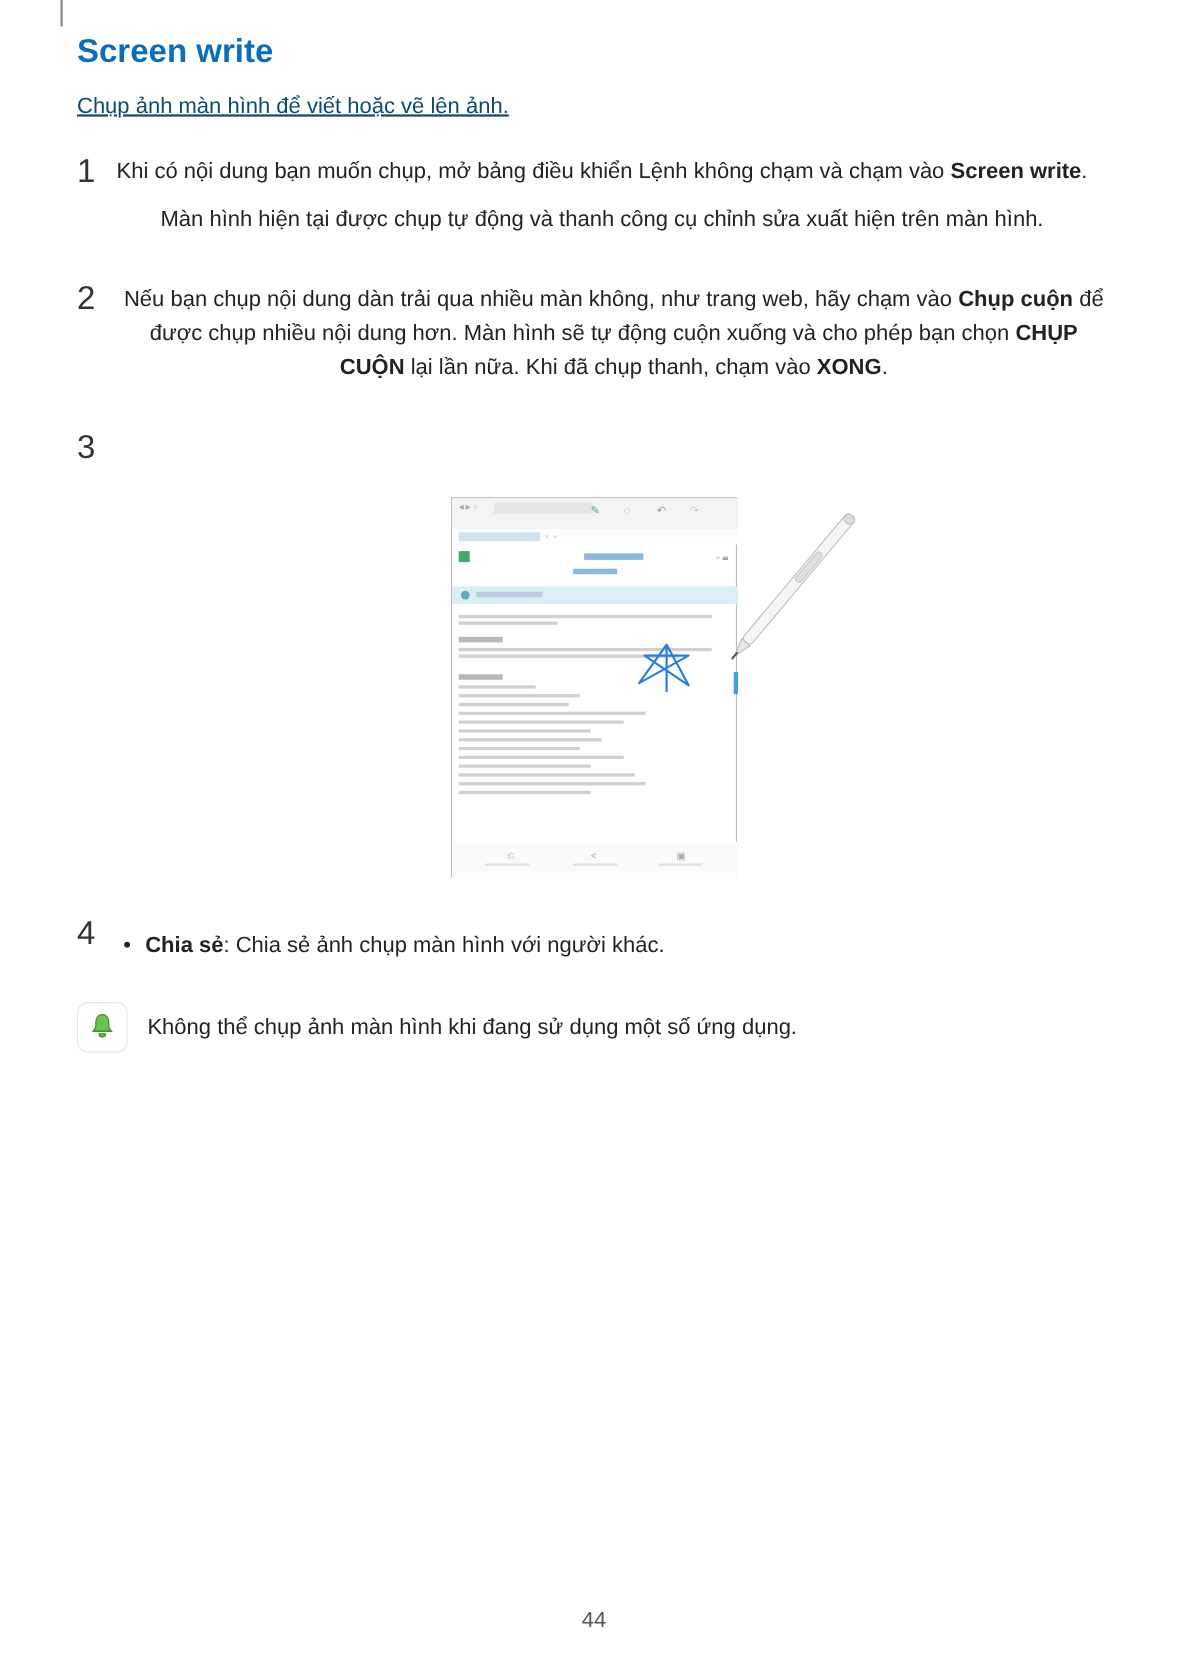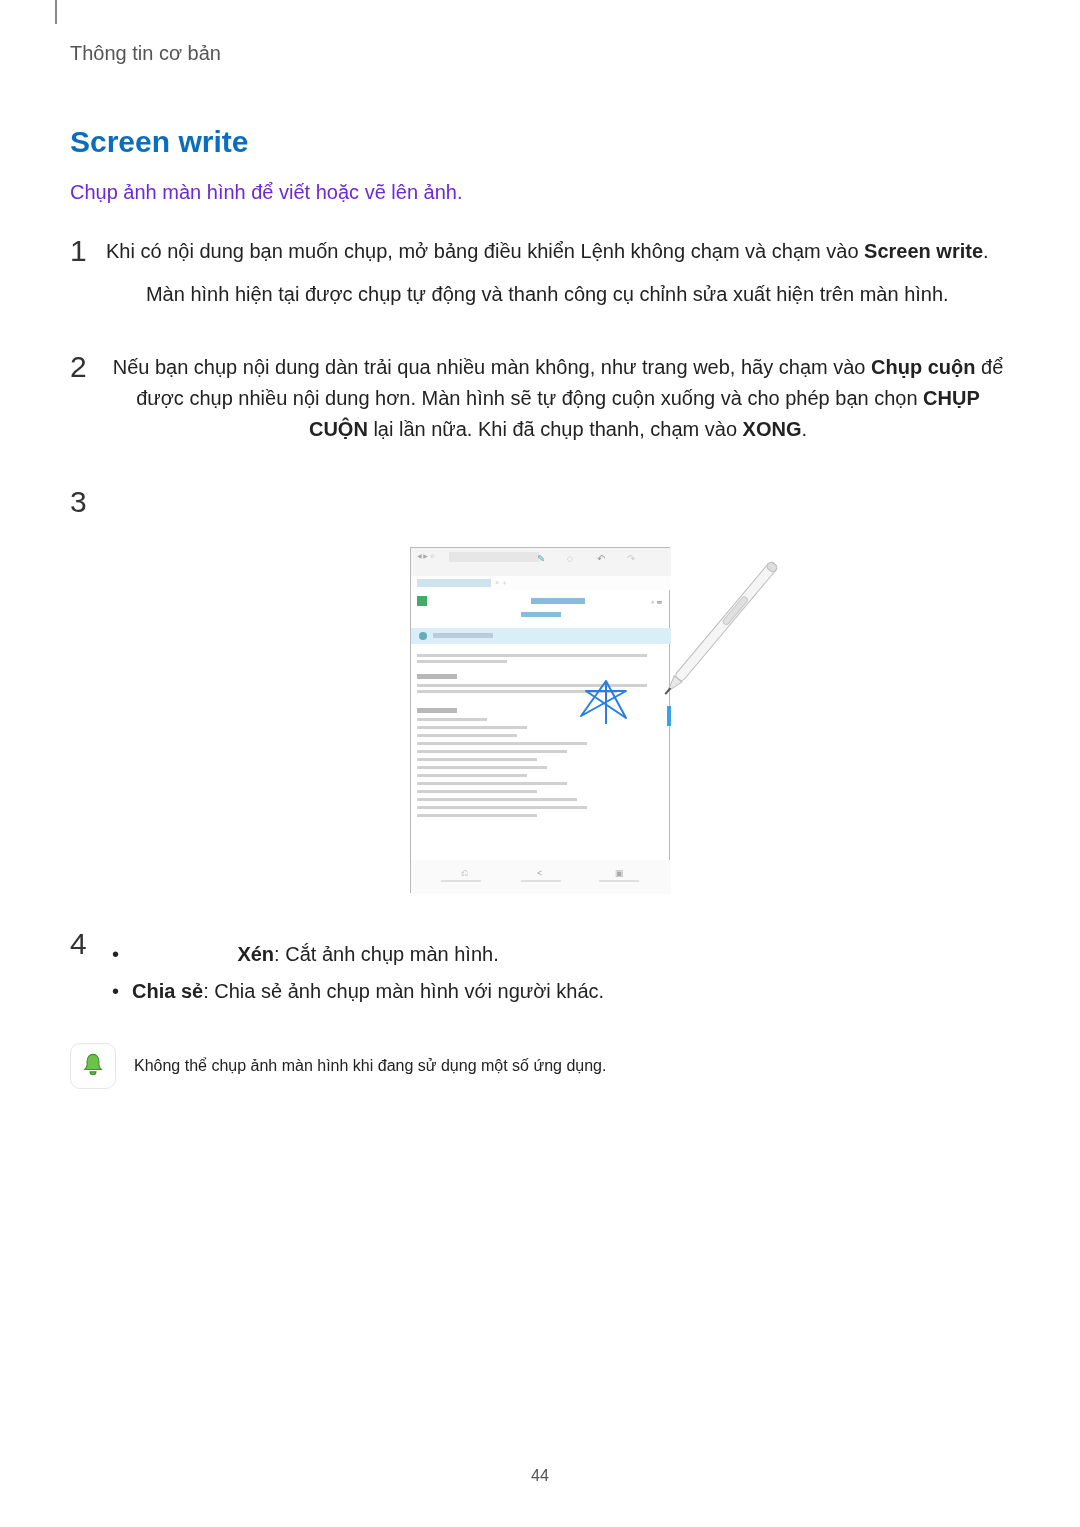--- a/index.html
+++ b/index.html
@@ -1,46 +1,45 @@
 <!DOCTYPE html>
 <html><head>
 <meta charset="utf-8">
 <style>
   * { box-sizing: border-box; margin: 0; padding: 0; }
   html, body { width: 1080px; height: 1527px; background: #fff; font-family: Arial, Helvetica, sans-serif; color: #222; }
   .page { width: 1080px; height: 1527px; position: relative; padding: 30px 70px 30px 70px; }
   .tab-mark { position: absolute; left: 55px; top: 0; width: 2px; height: 24px; background: #888; }
   .header-line { font-size: 20px; color: #555; margin-top: 12px; margin-bottom: 60px; }
   .section-title { font-size: 30px; font-weight: bold; color: #0a6ebd; margin-bottom: 22px; }
-  .intro { font-size: 20px; color: #6d28d9; margin-bottom: 32px; }
+  .intro { font-size: 20px; color: #0c4a6e; margin-bottom: 32px; text-decoration: underline; }
   .step { display: flex; align-items: flex-start; margin-bottom: 30px; }
   .step-num { font-size: 30px; font-weight: 400; color: #333; width: 36px; flex-shrink: 0; line-height: 1; padding-top: 0px; }
   .step-body { font-size: 20px; color: #222; line-height: 1.55; text-align: center; }
   .step-body p { margin-bottom: 12px; }
   .bold { font-weight: bold; }
   .bullets { list-style: none; padding-left: 26px; margin-top: 10px; }
   .bullets li { position: relative; font-size: 20px; line-height: 1.55; margin-bottom: 6px; }
   .bullets li::before { content: "•"; position: absolute; left: -20px; color: #222; }
   .figure-wrap { display: flex; justify-content: center; margin: 10px 0 36px 0; }
   .note-row { display: flex; align-items: center; gap: 18px; margin-top: 20px; }
   .note-icon-box { width: 46px; height: 46px; border-radius: 10px; background:#fff; border:1px solid #e6e6e6; display:flex; align-items:center; justify-content:center; flex-shrink:0;}
-  .note-text { font-size: 16px; color: #222; text-align: right; }
-  .page-num { position: absolute; bottom: 42px; left: 0; right: 0; text-align: center; font-size: 16px; color: #555; }
+  .note-text { font-size: 20px; color: #222; text-align: right; }
+  .page-num { position: absolute; bottom: 42px; left: 0; right: 0; text-align: center; font-size: 20px; color: #555; }
   
   .device-frame { width: 260px; height: 346px; border: 1px solid #b9b9b9; background: #fff; position: relative; }
   .spen { position: absolute; right: -110px; top: 6px; }
   .scribble { position: absolute; left: 160px; top: 128px; }
 </style>
 </head>
 <body>
 
 <div class="page">
   <div class="tab-mark"></div>
 
-  <div class="header-line">Thông tin cơ bản</div>
 
   <div class="section-title">Screen write</div>
 
   <p class="intro">Chụp ảnh màn hình để viết hoặc vẽ lên ảnh.</p>
 
   <div class="step">
     <div class="step-num">1</div>
     <div class="step-body">
       <p>
         <span>Khi có nội dung bạn muốn chụp, mở bảng điều khiển Lệnh không chạm và chạm vào </span><span class="bold">Screen write</span><span>.</span>
@@ -137,23 +136,20 @@
         </g>
       </svg>
     </div>
   </div>
 
   <div class="step">
     <div class="step-num">4</div>
     <div class="step-body">
       <ul class="bullets">
         <li>
-          <span class="bold">Xén</span><span>: Cắt ảnh chụp màn hình.</span>
-        </li>
-        <li>
           <span class="bold">Chia sẻ</span><span>: Chia sẻ ảnh chụp màn hình với người khác.</span>
         </li>
       </ul>
     </div>
   </div>
 
   <div class="note-row">
     <div class="note-icon-box">
       <svg width="28" height="28" viewBox="0 0 24 24">
         <path d="M12 2 C9 2 7 4.5 7 8 v3 c0 2 -1 3 -2 4 h14 c-1 -1 -2 -2 -2 -4 V8 c0 -3.5 -2 -6 -5 -6 Z" fill="#6cc24a" stroke="#3f8f2a" stroke-width="1"></path>

